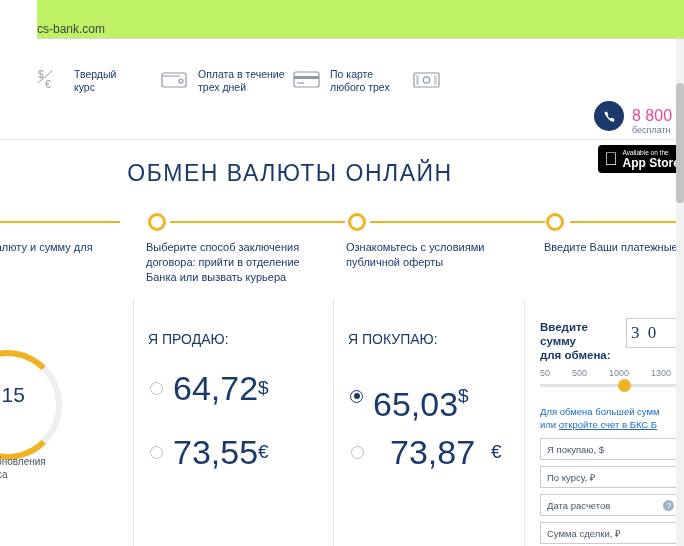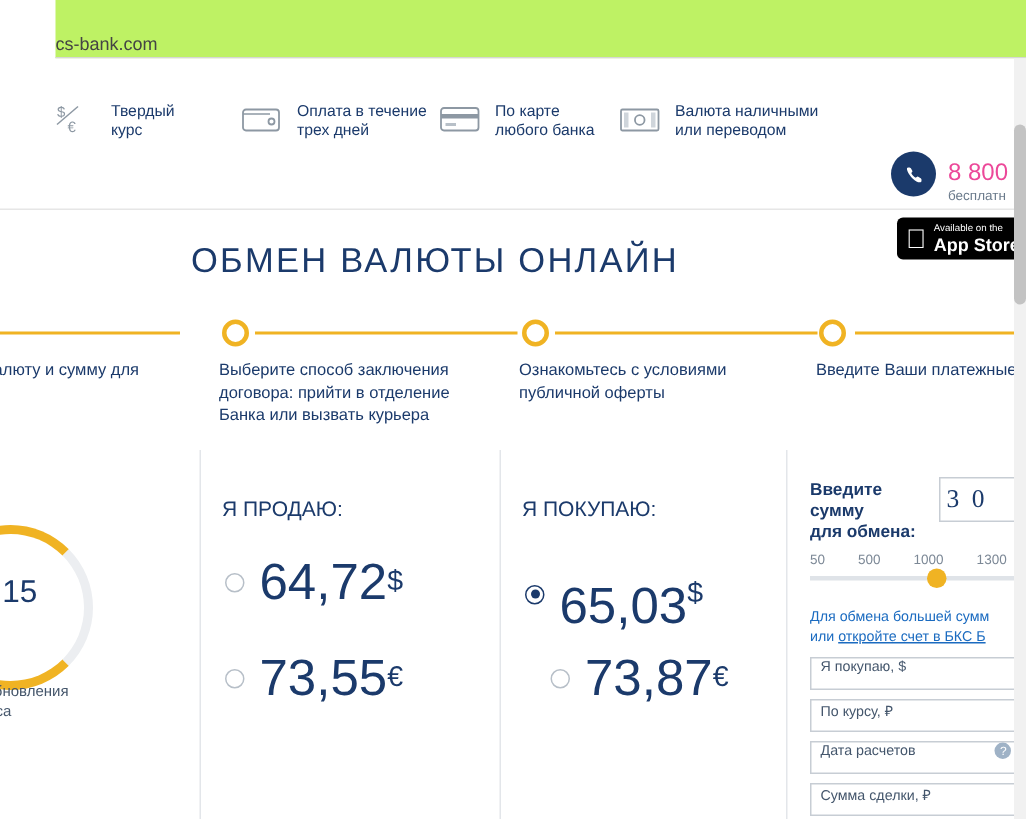--- a/index.html
+++ b/index.html
@@ -272,21 +272,21 @@
   }
   .rate-val.bold { font-weight: normal; margin-top: 16px; }
   .cur {
     font-size: 19px;
     vertical-align: super;
     color: #1b3a6b;
   }
   .r-sell-usd { left: 150px; top: 370px; }
   .r-sell-eur { left: 150px; top: 434px; }
   .r-buy-usd  { left: 350px; top: 370px; }
-  .r-buy-eur  { left: 367px; top: 434px; }
+  .r-buy-eur  { left: 351px; top: 434px; gap: 16px; }
 
   
   .amt-label {
     position: absolute;
     left: 540px;
     top: 320px;
     width: 78px;
     font-size: 11.5px;
     line-height: 14px;
     font-weight: bold;
@@ -351,21 +351,21 @@
 
   .field {
     position: absolute;
     left: 540px;
     width: 144px;
     height: 22px;
     border: 1px solid #c7cdd4;
     background: #fff;
     box-sizing: border-box;
     display: flex;
-    align-items: flex-start;
+    align-items: center;
     padding: 0 6px;
     font-size: 9.5px;
     color: #44566c;
   }
   .fld0 { top: 438px; }
   .fld1 { top: 466px; }
   .fld2 { top: 494px; gap: 48px; }
   .fld3 { top: 522px; }
   .help-dot {
     display: inline-block;
@@ -434,34 +434,32 @@
 
     <div class="feature f2">
       <span class="ficon">
         <svg viewBox="0 0 30 24" width="30" height="24">
           <rect x="2" y="5" width="25" height="15" rx="2" fill="none" stroke="#8d98a3" stroke-width="1.2"></rect>
           <rect x="2" y="9" width="25" height="3" fill="#8d98a3"></rect>
           <rect x="5" y="15" width="7" height="2" fill="#b8c0c8"></rect>
         </svg>
       </span>
       <span class="flabel">По карте
-любого банка</span>
+любого трех</span>
     </div>
 
     <div class="feature f3">
       <span class="ficon">
         <svg viewBox="0 0 30 24" width="30" height="24">
           <rect x="2" y="6" width="25" height="14" rx="1" fill="none" stroke="#8d98a3" stroke-width="1.2"></rect>
           <circle cx="14.5" cy="13" r="3.2" fill="none" stroke="#8d98a3" stroke-width="1.2"></circle>
           <rect x="4" y="8" width="3" height="10" fill="#cfd5db"></rect>
           <rect x="22" y="8" width="3" height="10" fill="#cfd5db"></rect>
         </svg>
       </span>
-      <span class="flabel">Валюта наличными
-или переводом</span>
     </div>
 
     <div class="phone-block">
       <span class="phone-circle">
         <svg viewBox="0 0 16 16" width="15" height="15">
           <path d="M3 3 C3 3 5 2.4 5.6 3.4 L6.6 5.2 C7 5.9 6.2 6.4 5.9 6.8 C6.4 8.2 7.8 9.6 9.2 10.1 C9.6 9.8 10.1 9 10.8 9.4 L12.6 10.4 C13.6 11 13 13 13 13 C12 13.8 9.6 13.4 6.8 10.6 C4 7.8 2.2 4 3 3 Z" fill="#ffffff"></path>
         </svg>
       </span>
       <span class="phone-num">8 800</span>
     </div>

